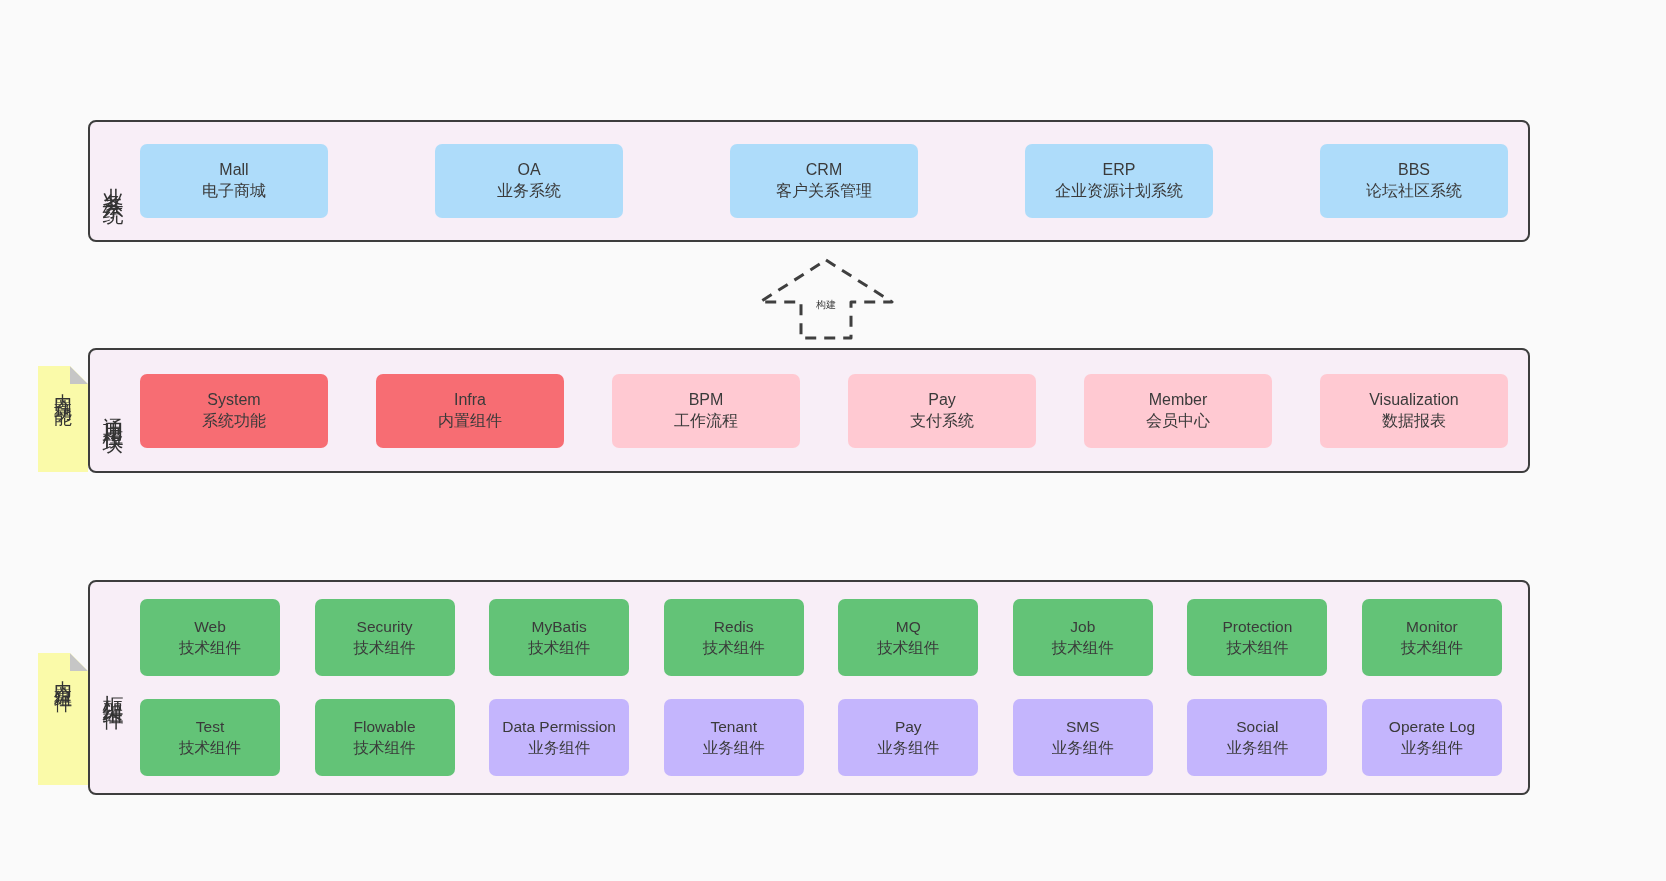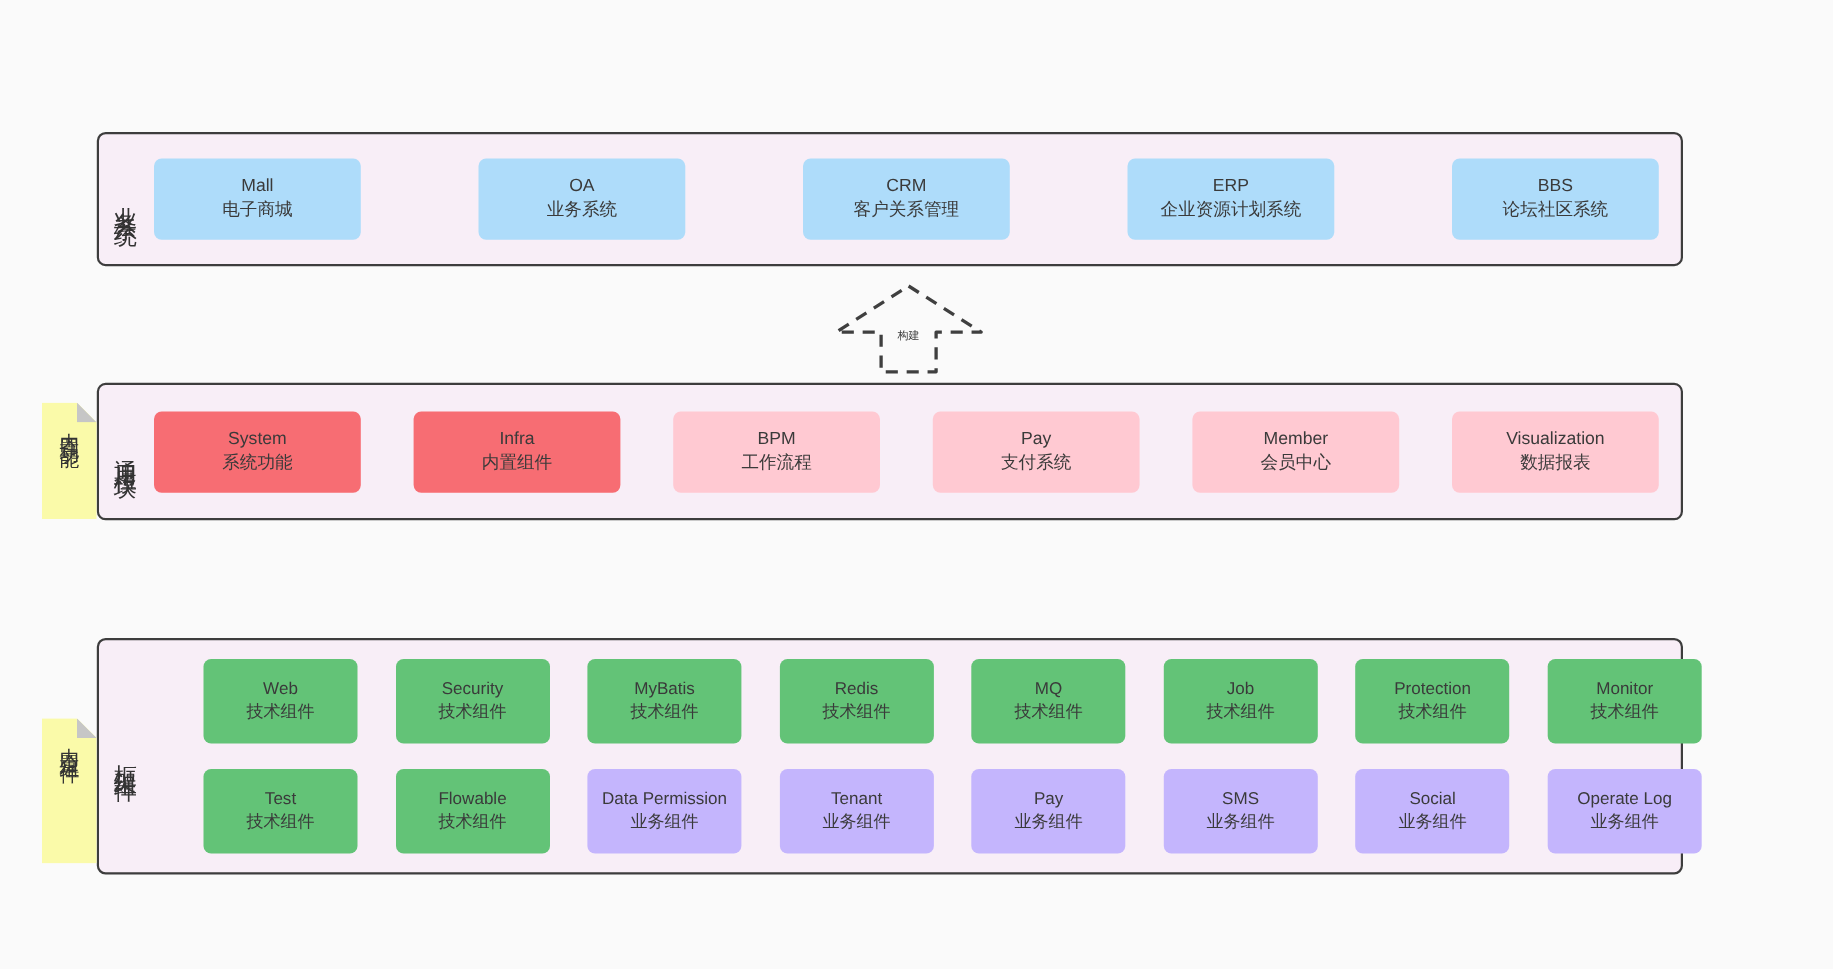--- a/index.html
+++ b/index.html
@@ -19,21 +19,21 @@
   .band-content { flex:1; display:flex; align-items:center; justify-content:space-between;
                   padding:0 20px 0 16px; }
   .band-3 .band-content { display:grid; grid-template-columns:repeat(8,140px);
                   justify-content:space-between; align-content:center; row-gap:23px;
                   padding:0 26px 0 16px; }
 
   
   .box { border-radius:7px; display:flex; flex-direction:column; align-items:center;
          justify-content:center; text-align:center; color:#3a3a3a; }
   .band-1 .box, .band-2 .box { width:188px; height:74px; font-size:16px; }
-  .band-3 .box { width:140px; height:77px; font-size:15.5px;margin-left:45px; }
+  .band-3 .box { width:140px; height:77px; font-size:15.5px; }
   .box-title, .box-subtitle { line-height:1.3; padding:0 4px; }
 
   .blue       { background:#aedcfa; }
   .red        { background:#f76d73; }
   .pink       { background:#ffc9d2; }
   .green      { background:#63c377; }
   .lightgreen { background:#c4b5fd; }
 
   
   .arrow { position:absolute; z-index:2; width:138px; height:84px; }

